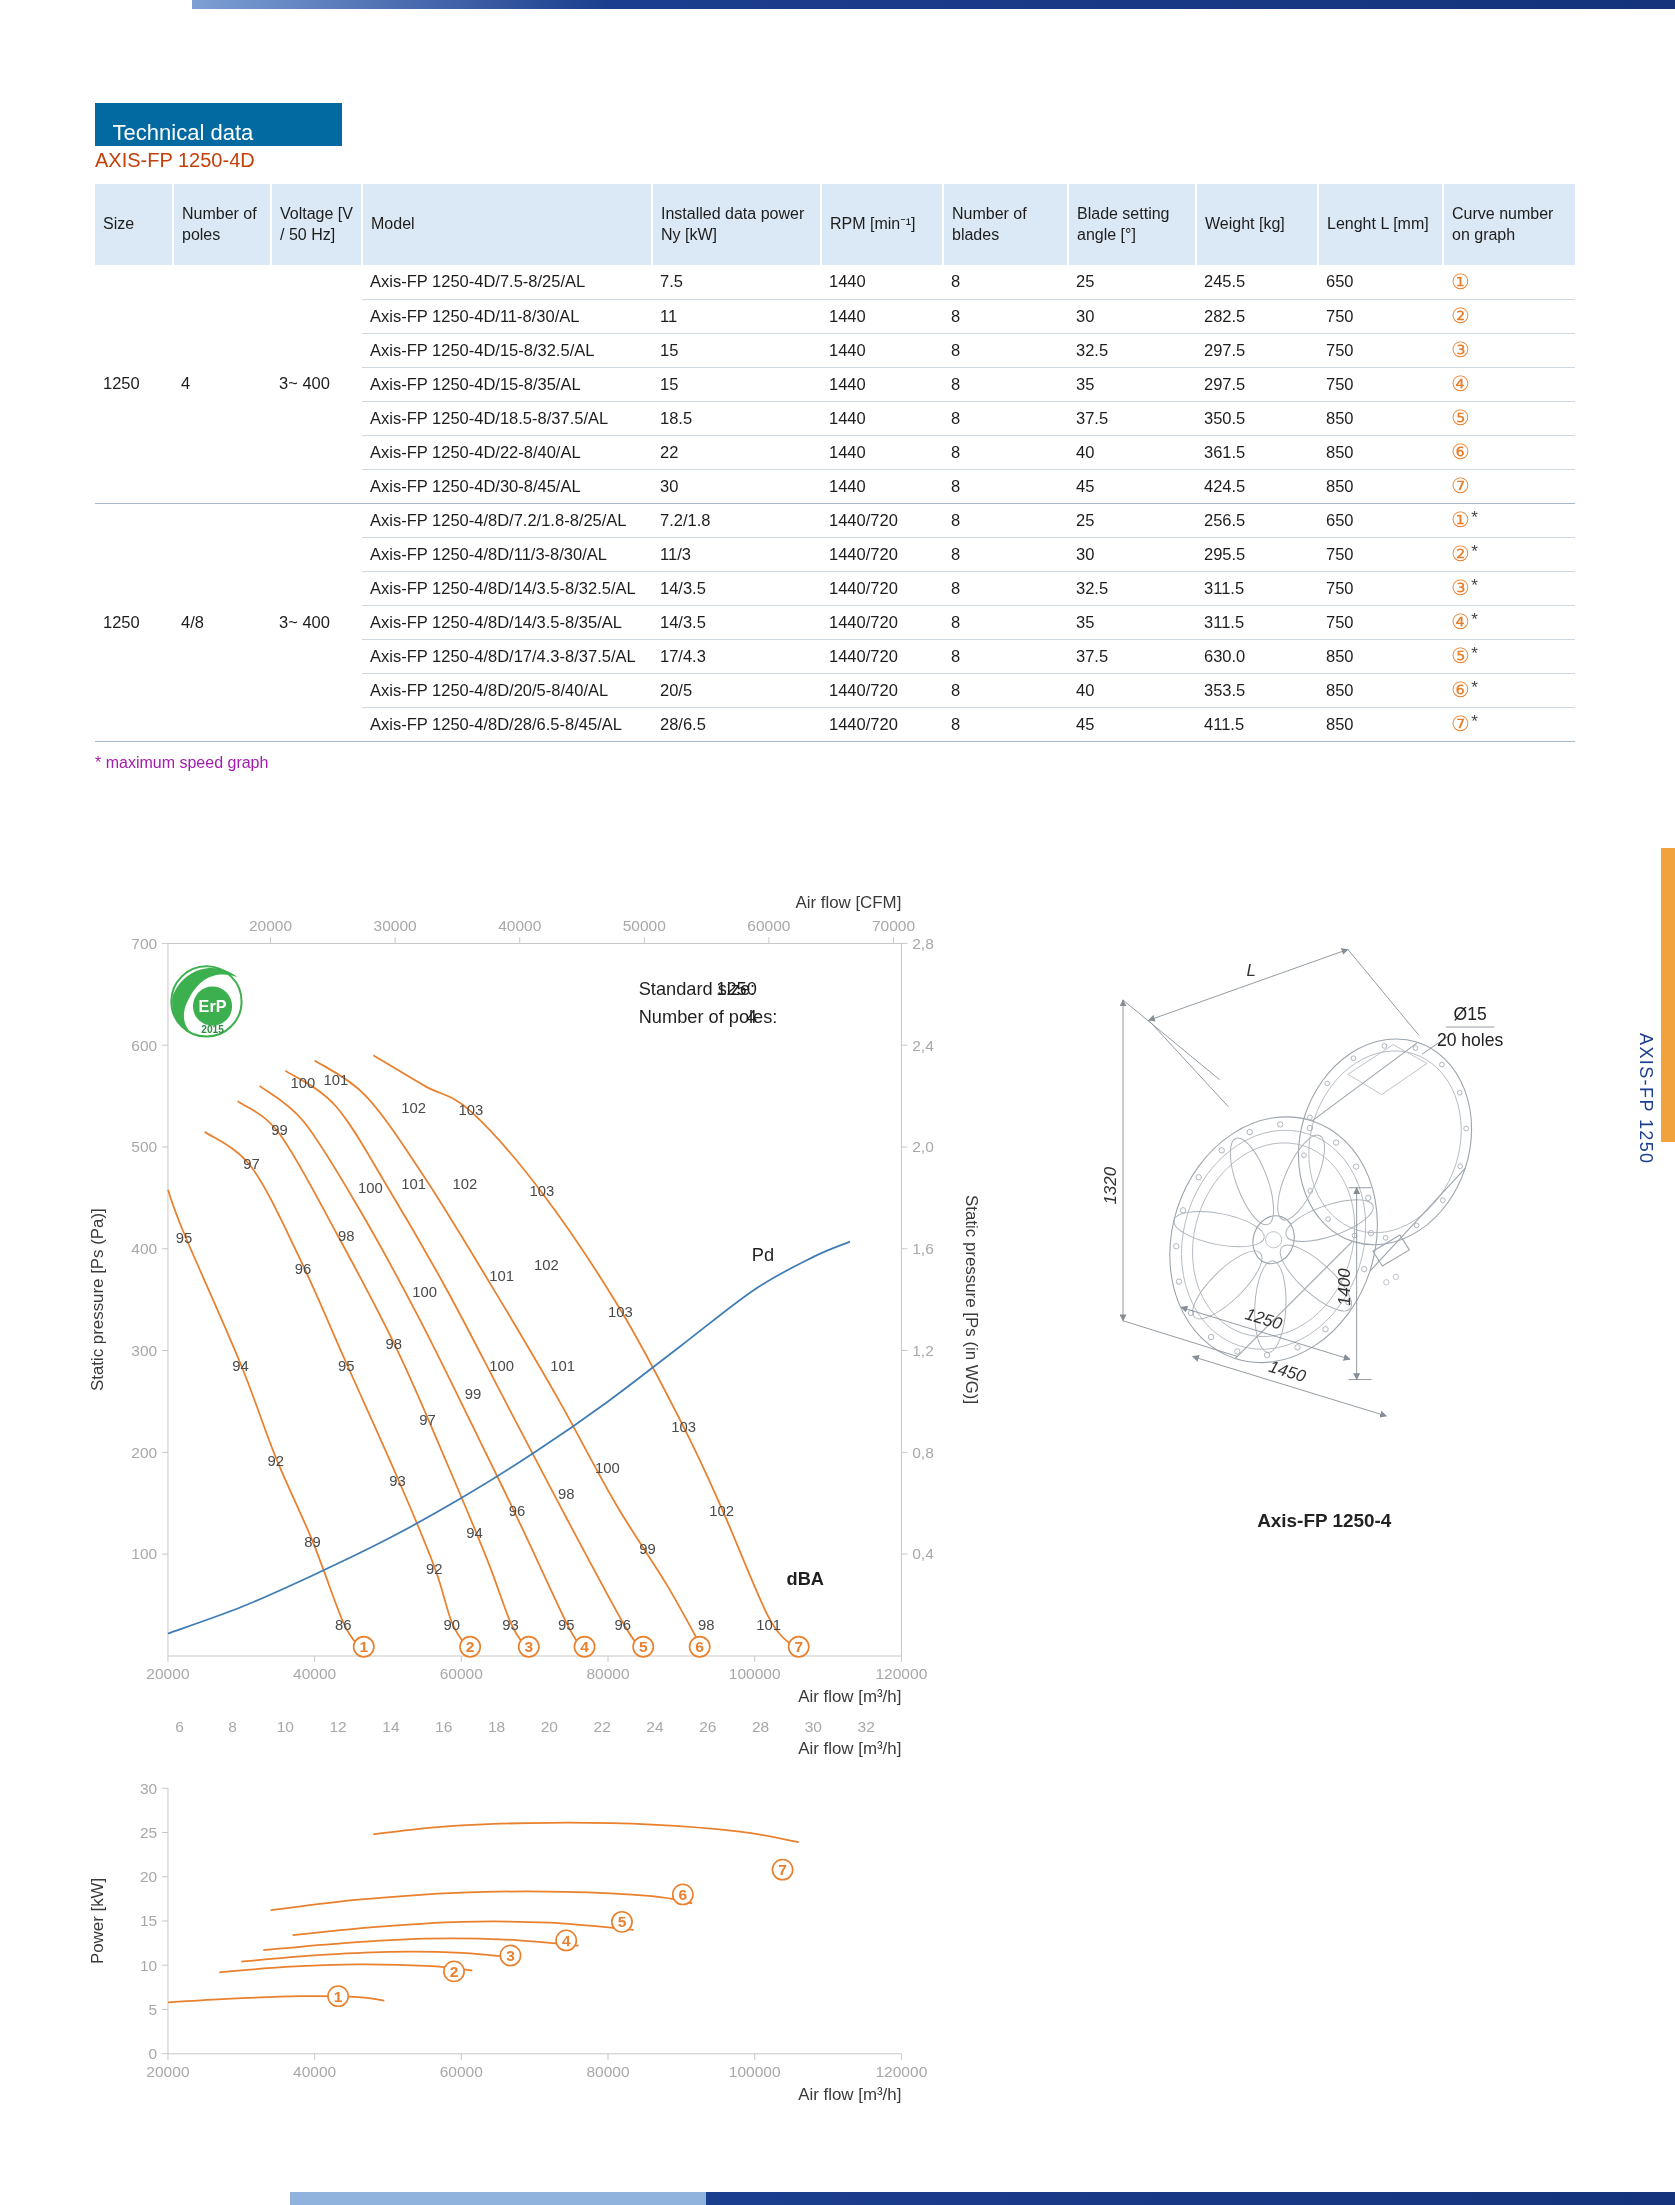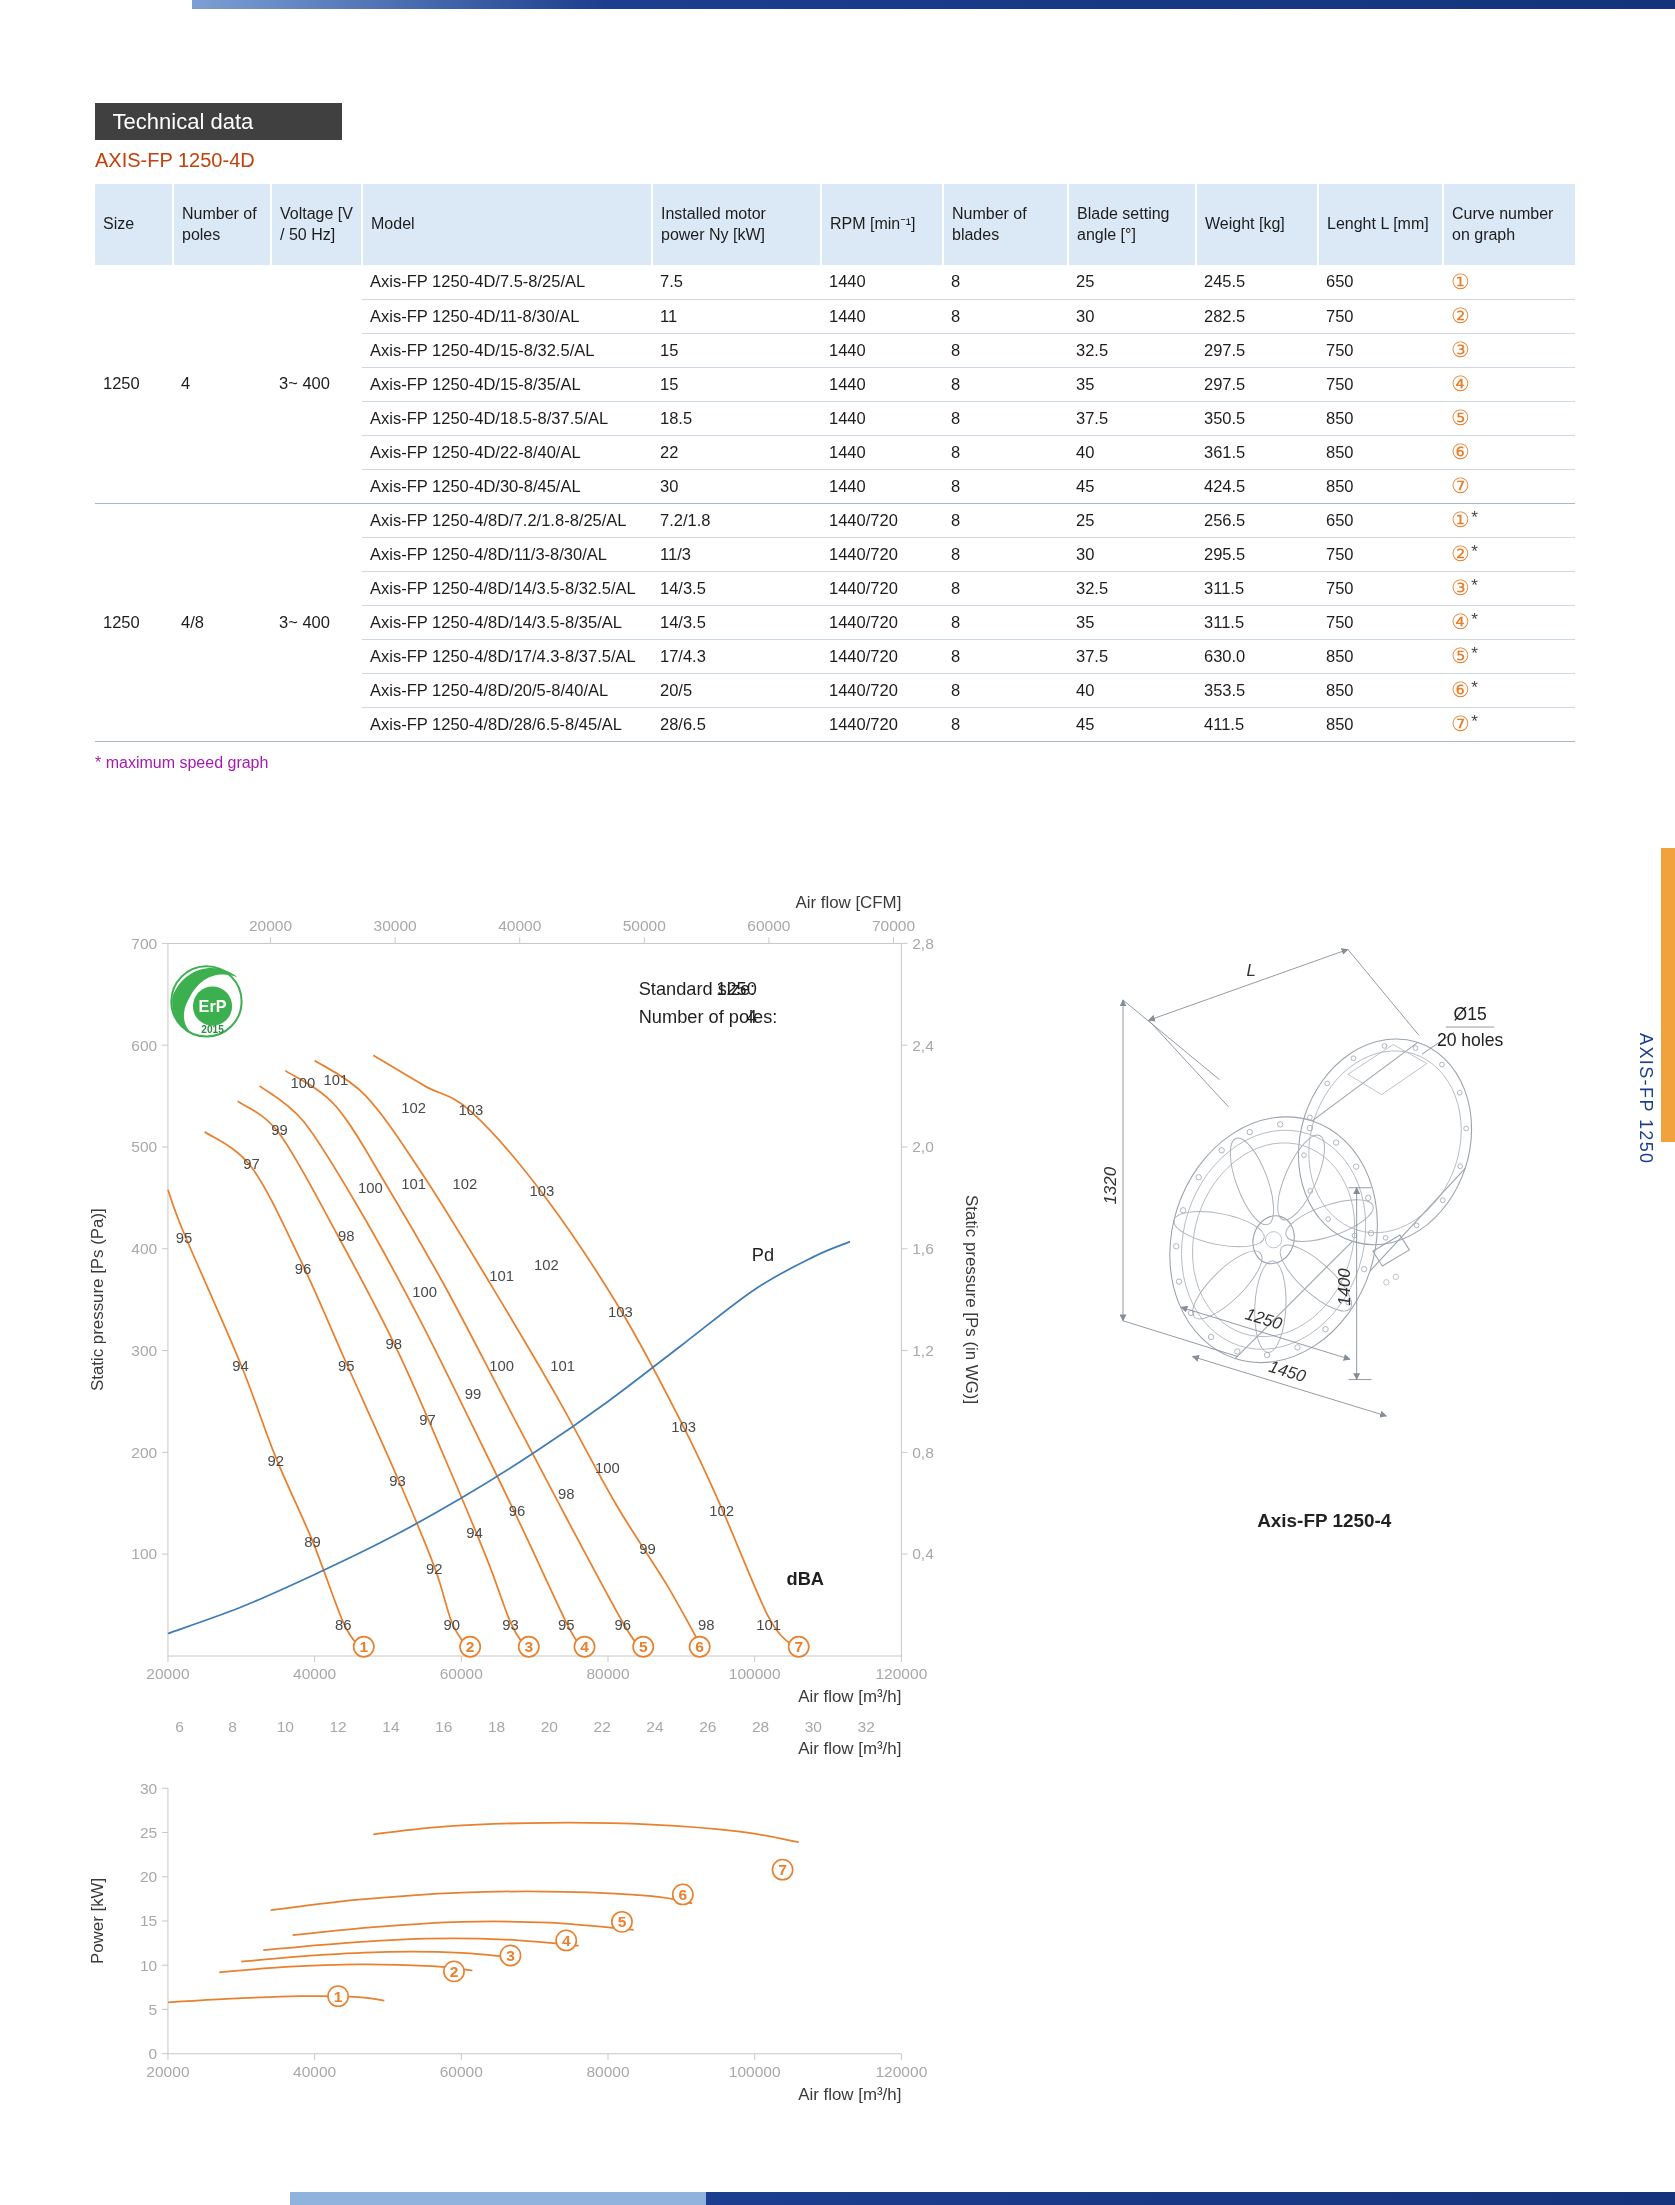--- a/index.html
+++ b/index.html
@@ -2,22 +2,22 @@
 <html style="font-size:10.8px"><head>
 <meta charset="utf-8">
 <style>
   *{margin:0;padding:0;box-sizing:border-box}
   body{background:#fff;font-family:"Liberation Sans",sans-serif}
   .page{position:relative;width:1676px;height:2205px;background:#fff;overflow:hidden}
   .top-bar{position:absolute;left:192px;top:0;right:0;height:8.8px;
     background:linear-gradient(90deg,#7d9fd4 0%,#1b3e8e 28%,#14337c 100%)}
   .bottom-bar{position:absolute;left:290px;bottom:0;right:0;height:13.5px;
     background:linear-gradient(90deg,#8fb3dd 0,#8fb3dd 30%,#1b3e8e 30%,#14337c 100%)}
-  .heading-box{position:absolute;background:#404040;color:#fff;font-size:22px;
-    display:flex;align-items:center;padding:0 17.6px;height:37px}
+  .heading-box{position:absolute;background:#0369a1;color:#fff;font-size:22px;
+    display:flex;align-items:flex-end;padding:0 17.6px;height:43px}
   #heading-technical{left:95px;top:103px;width:247px}
   #heading-aero{left:95px;top:840px;width:427px}
   .subtitle{position:absolute;left:95px;top:149px;font-size:20px;font-weight:normal;color:#c2410c}
   .footnote{position:absolute;left:95px;top:754px;font-size:16px;color:#a21caf}
 
   #tech-table{position:absolute;left:95px;top:184px;border-collapse:collapse;table-layout:fixed;
     width:1479px;color:#1d1d1d}
   #tech-table th{background:#dbe8f5;font-weight:normal;text-align:left;vertical-align:middle;
     padding:6.8px 8px;font-size:16px;line-height:1.3;height:81px;border-right:2px solid #fff}
   #tech-table th:last-child{border-right:none}
@@ -78,21 +78,21 @@
         <col style="width: 122px;">
         <col style="width: 125px;">
         <col style="width: 132px;">
       </colgroup>
       <thead>
         <tr>
           <th>Size</th>
           <th>Number of poles</th>
           <th>Voltage [V / 50 Hz]</th>
           <th>Model</th>
-          <th>Installed motor power Ny [kW]</th>
+          <th>Installed data power Ny [kW]</th>
           <th>RPM [min⁻¹]</th>
           <th>Number of blades</th>
           <th>Blade setting angle [°]</th>
           <th>Weight [kg]</th>
           <th>Lenght L [mm]</th>
           <th>Curve number on graph</th>
         </tr>
       </thead>
       <tbody>
         <tr>

